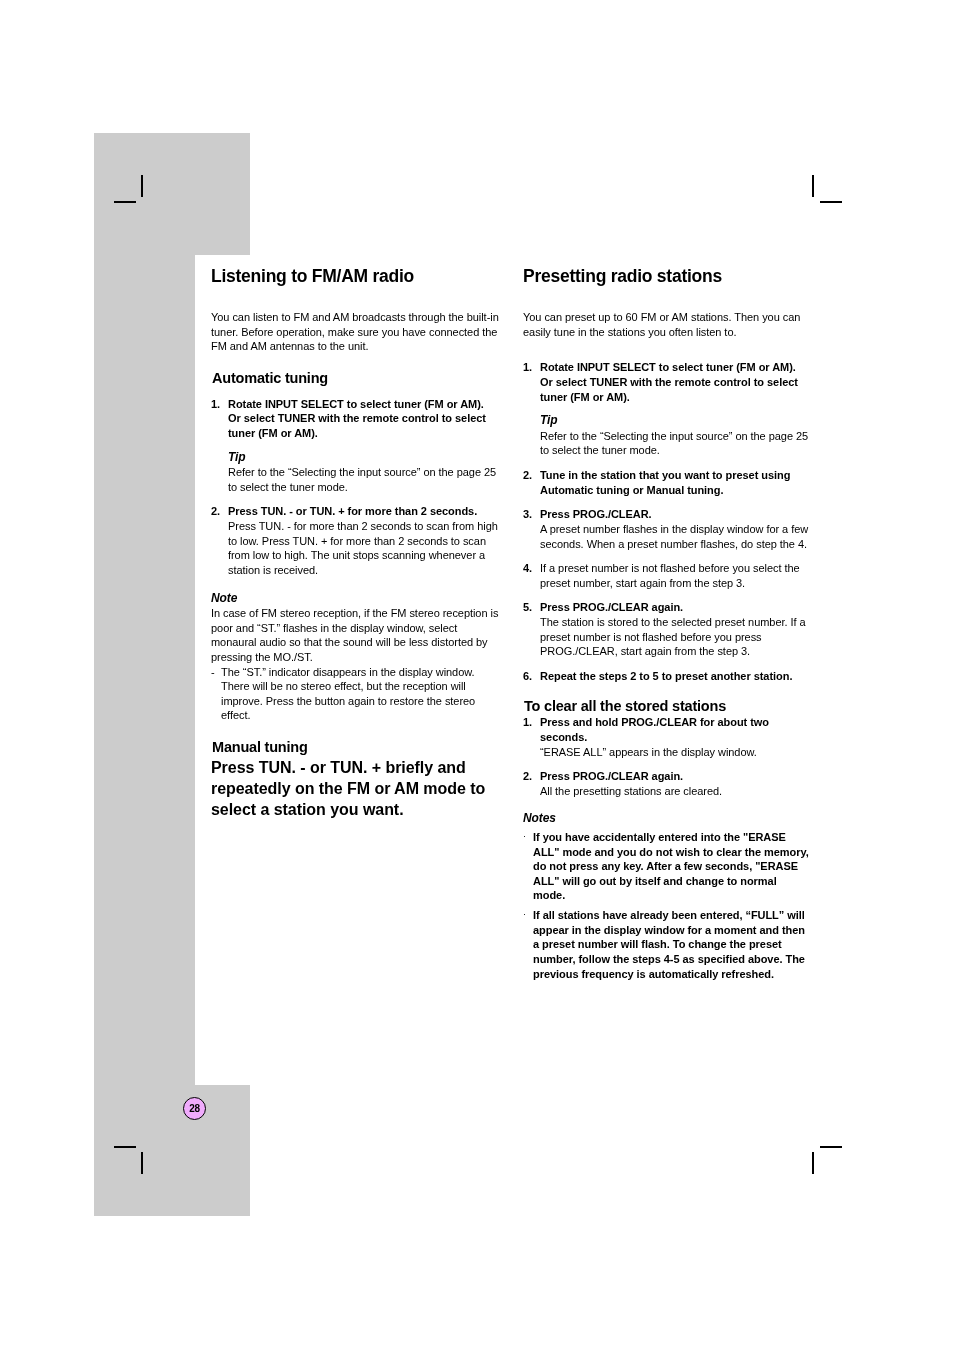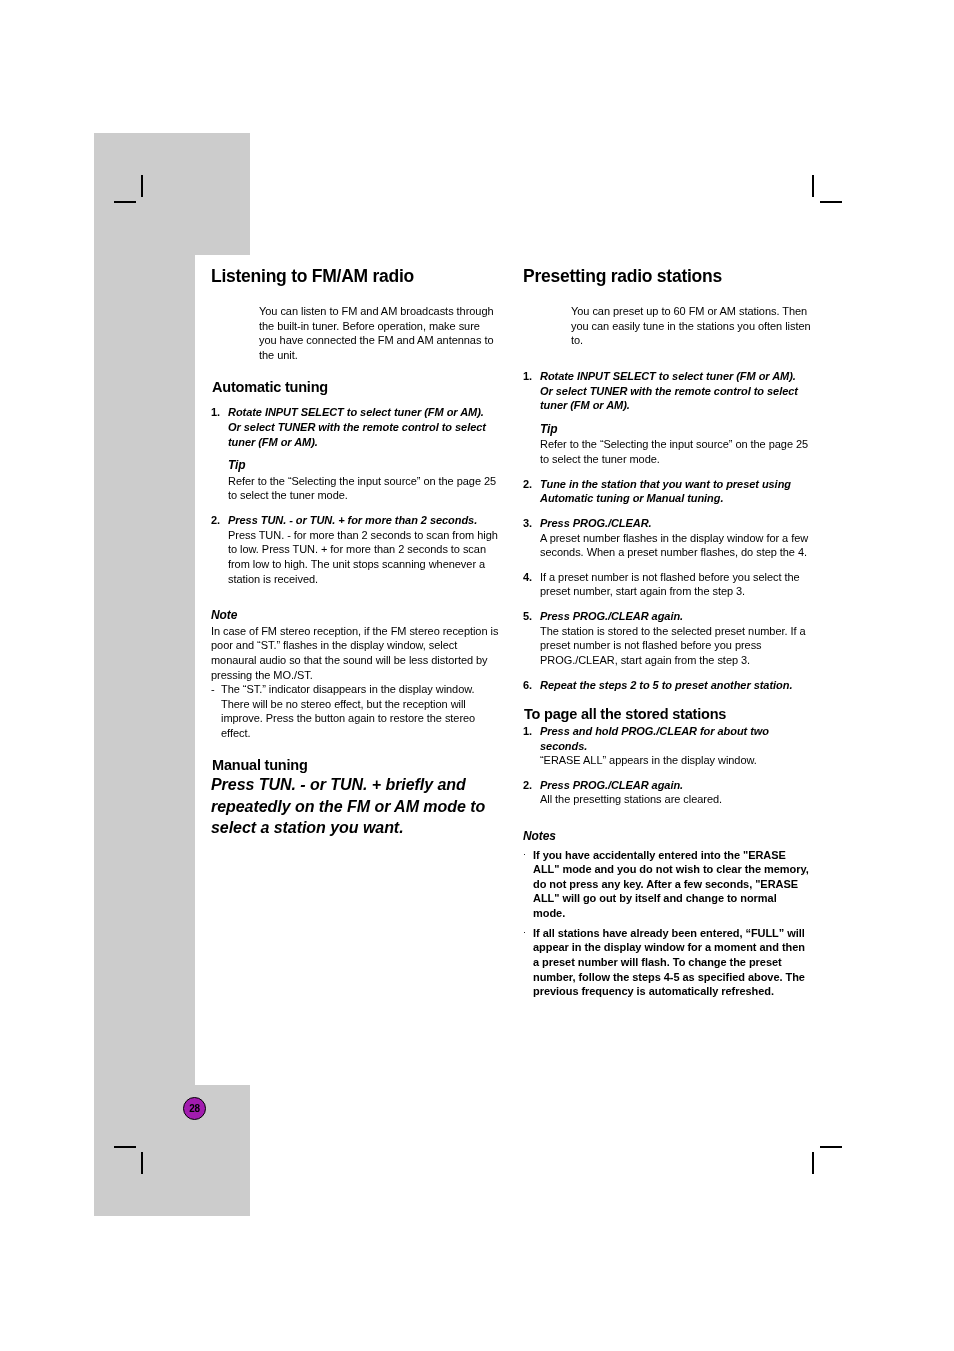--- a/index.html
+++ b/index.html
@@ -55,21 +55,21 @@
 
   
   .page-badge {
     position: absolute;
     left: 183px;
     top: 1097px;
     width: 21px;
     height: 21px;
     border: 1.6px solid #000000;
     border-radius: 50%;
-    background: #a21caf;
+    background: #f0abfc;
     display: flex;
     align-items: center;
     justify-content: center;
     font-size: 10px;
     font-weight: bold;
     line-height: 1;
     letter-spacing: -0.2px;
   }
 
   
@@ -80,40 +80,40 @@
     width: 600px;
     display: flex;
     gap: 24px;
   }
   .column { width: 288px; }
 
   
   h1.section-title {
     font-size: 17.5px;
     font-weight: bold;
-    margin: 0 0 18px 0;
+    margin: 0 0 24px 0;
     line-height: 1.15;
     letter-spacing: -0.25px;
   }
   h2.sub-title {
     font-size: 14.5px;
     font-weight: bold;
     margin: 16px 0 1px 1px;
     line-height: 1.15;
     letter-spacing: -0.2px;
   }
   h2.sub-title.tight { margin-top: 14px; }
 
   p.body-text {
     font-size: 11px;
     line-height: 1.33;
     margin: 0 0 0 0;
     letter-spacing: -0.05px;
   }
-  p.intro { margin-bottom: 0; margin-left: 48px; }
+  p.intro { margin-bottom: 0; }
 
   .block-gap { height: 11px; }
 
   
   .step {
     display: flex;
     font-size: 11px;
     line-height: 1.33;
     margin-top: 10px;
     letter-spacing: -0.05px;
@@ -121,37 +121,36 @@
   .step:first-child { margin-top: 0; }
   .step-num {
     font-weight: bold;
     width: 17px;
     flex: 0 0 17px;
   }
   .step-body { flex: 1; }
   .step-lead {
     font-weight: bold;
     margin: 0;
-    font-style: italic;
   }
   .step-desc {
     font-weight: normal;
     margin: 0;
   }
 
   
   .note-head {
     font-weight: bold;
     font-style: italic;
     font-size: 12px;
     margin: 0;
     line-height: 1.3;
     letter-spacing: -0.1px;
   }
-  .note-block { margin-top: 22px; }
+  .note-block { margin-top: 13px; }
   .tip-block { margin-top: 9px; }
 
   
   .dash-item {
     display: flex;
     font-size: 11px;
     line-height: 1.33;
     letter-spacing: -0.05px;
   }
   .dash-mark { width: 10px; flex: 0 0 10px; }
@@ -286,21 +285,21 @@
       </div>
     </div>
 
     <div class="step">
       <div class="step-num">6.</div>
       <div class="step-body">
         <p class="step-lead">Repeat the steps 2 to 5 to preset another station.</p>
       </div>
     </div>
 
-    <h2 class="sub-title tight">To page all the stored stations</h2>
+    <h2 class="sub-title tight">To clear all the stored stations</h2>
 
     <div class="step" style="margin-top:1px;">
       <div class="step-num">1.</div>
       <div class="step-body">
         <p class="step-lead">Press and hold PROG./CLEAR for about two seconds.</p>
         <p class="step-desc">“ERASE ALL” appears in the display window.</p>
       </div>
     </div>
 
     <div class="step">

